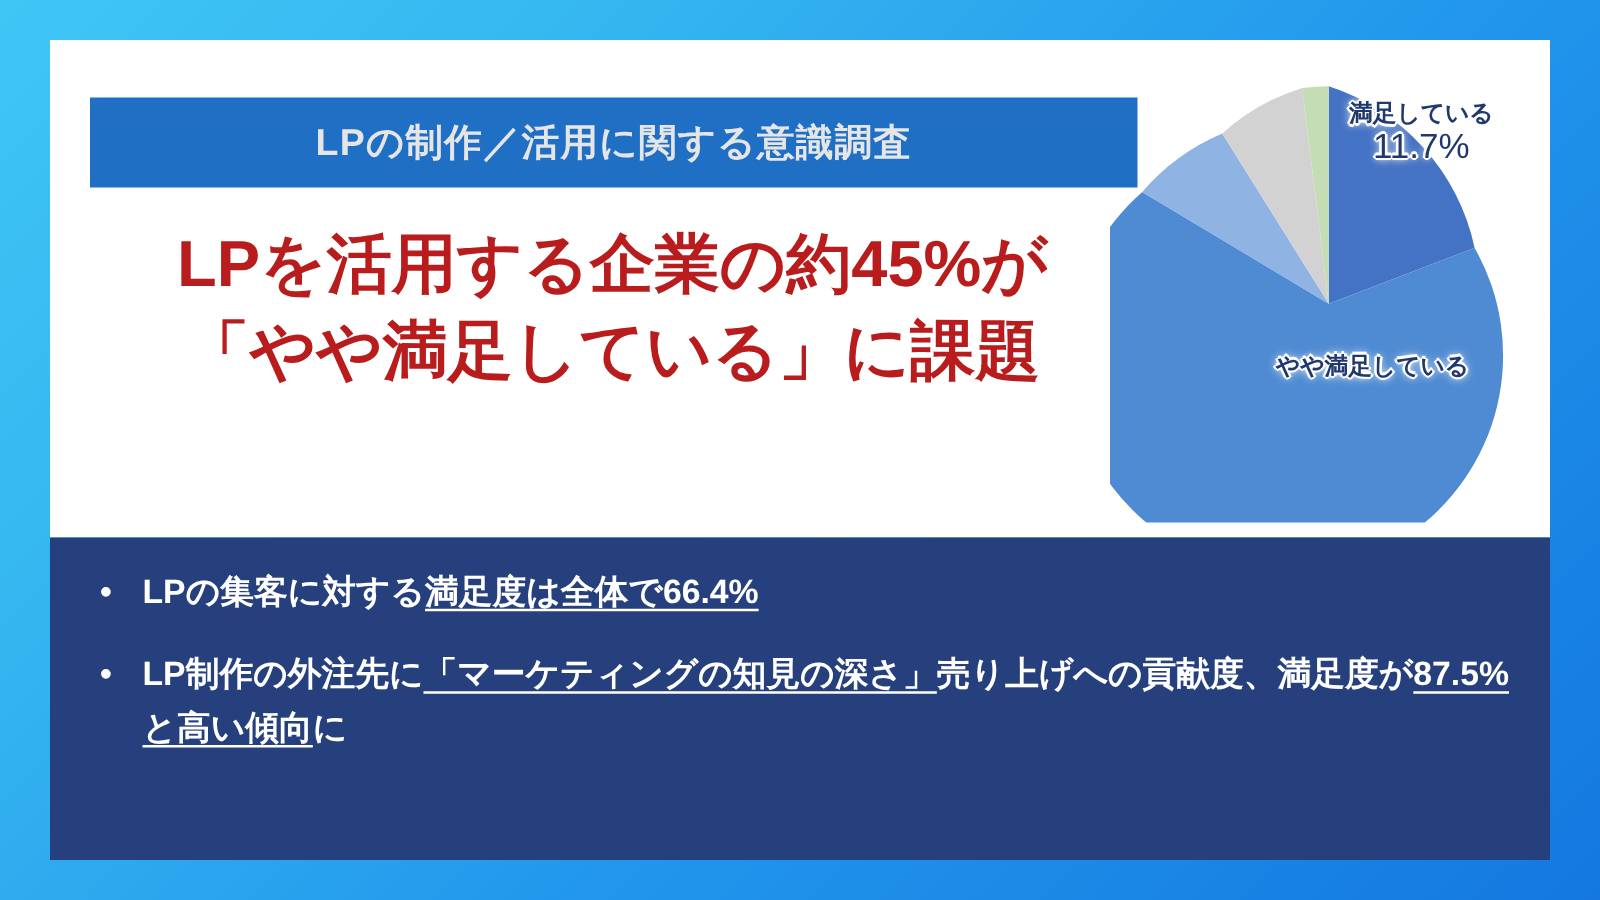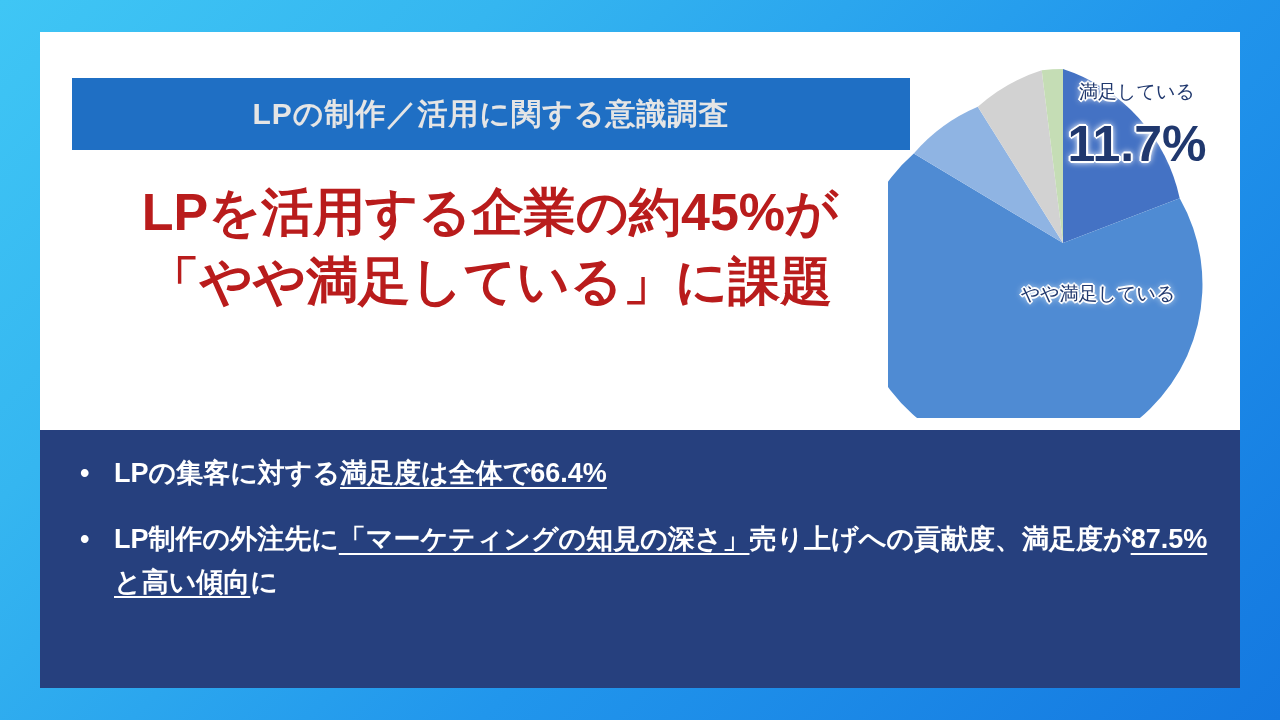--- a/index.html
+++ b/index.html
@@ -57,22 +57,22 @@
   .pie-label{
     position:absolute;z-index:7;text-align:center;
     color:#20386E;
     text-shadow:
       0 0 3px #fff,0 0 6px #fff,0 0 9px #fff,
       1px 1px 0 #fff,-1px -1px 0 #fff,1px -1px 0 #fff,-1px 1px 0 #fff,
       2px 0 0 #fff,-2px 0 0 #fff,0 2px 0 #fff,0 -2px 0 #fff;
     line-height:1.05;
     font-weight:bold;
   }
-  .pie-label .cat{font-size:19px;display:block;letter-spacing:0px;font-weight:normal;}
-  .pie-label .val{font-size:50px;display:block;font-weight:bold;margin-top:16px;}
+  .pie-label .cat{font-size:19px;display:block;letter-spacing:0px;font-weight:bold;}
+  .pie-label .val{font-size:28px;display:block;font-weight:normal;}
 
   #label-satisfied{left:1032px;top:82px;width:210px;}
   #label-somewhat{left:983px;top:284px;width:230px;}
 
   
   .navy-panel{
     position:absolute;left:40px;top:430px;width:1200px;height:258px;
     background:#26407E;overflow:hidden;
   }
   .bullets{

